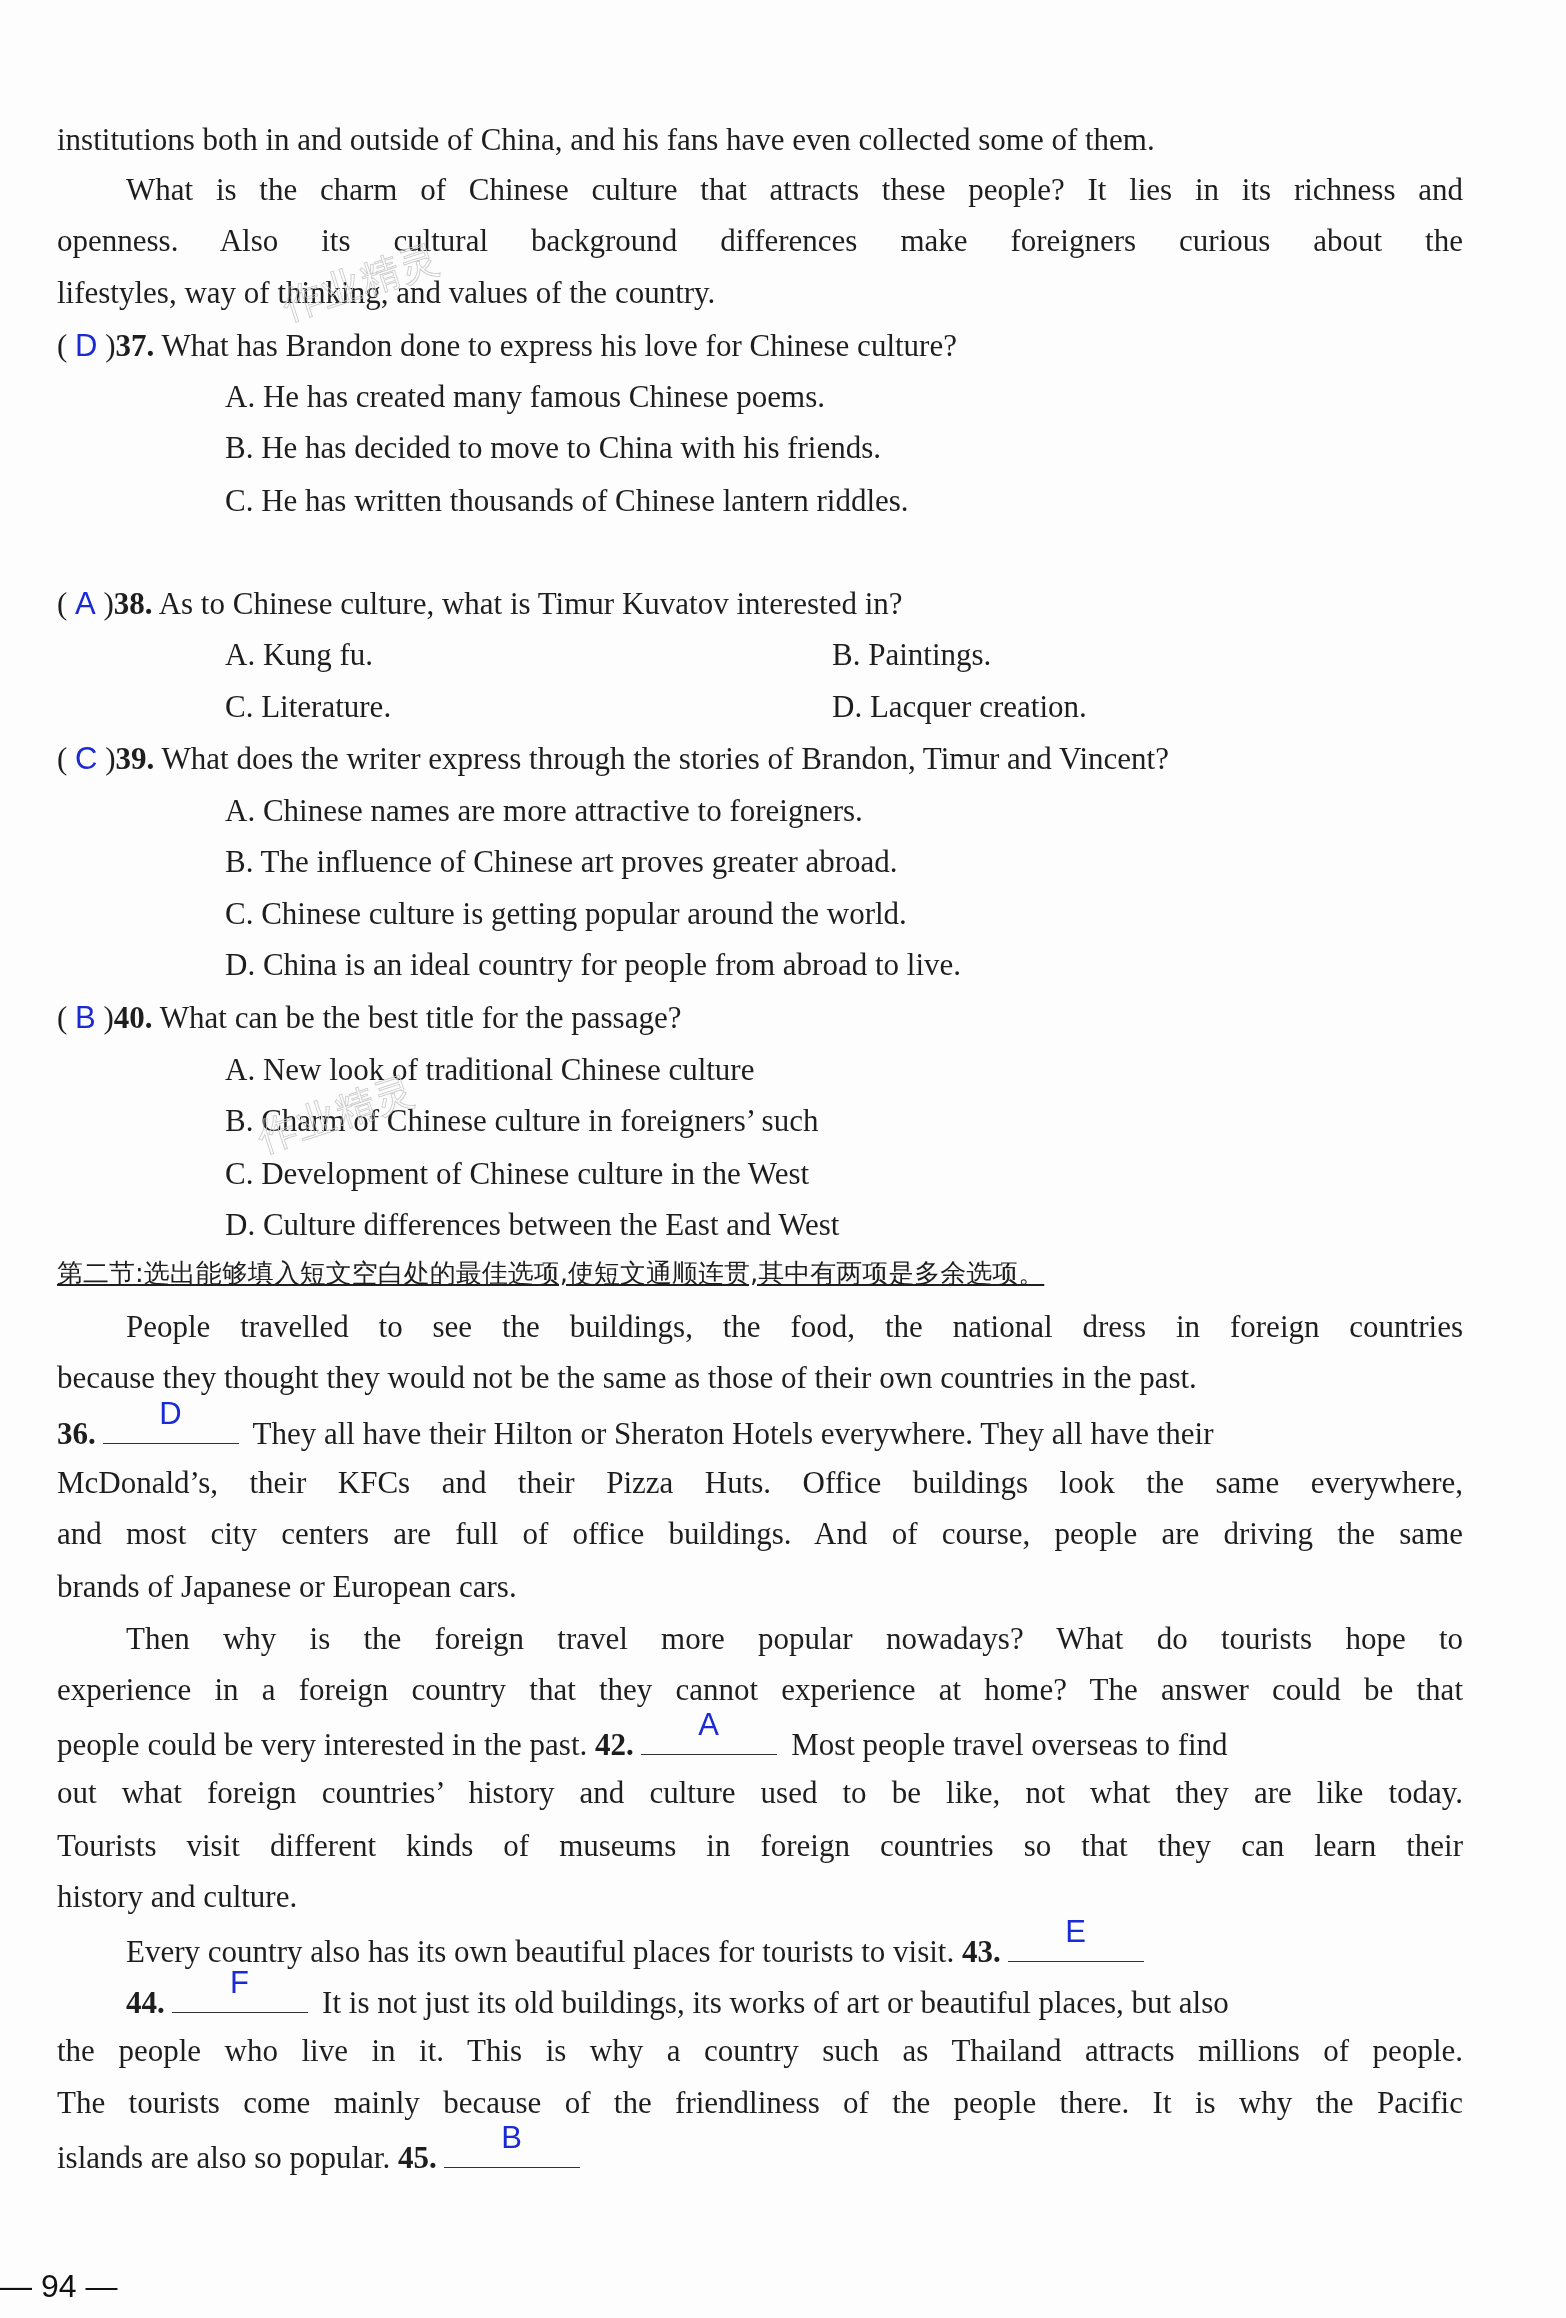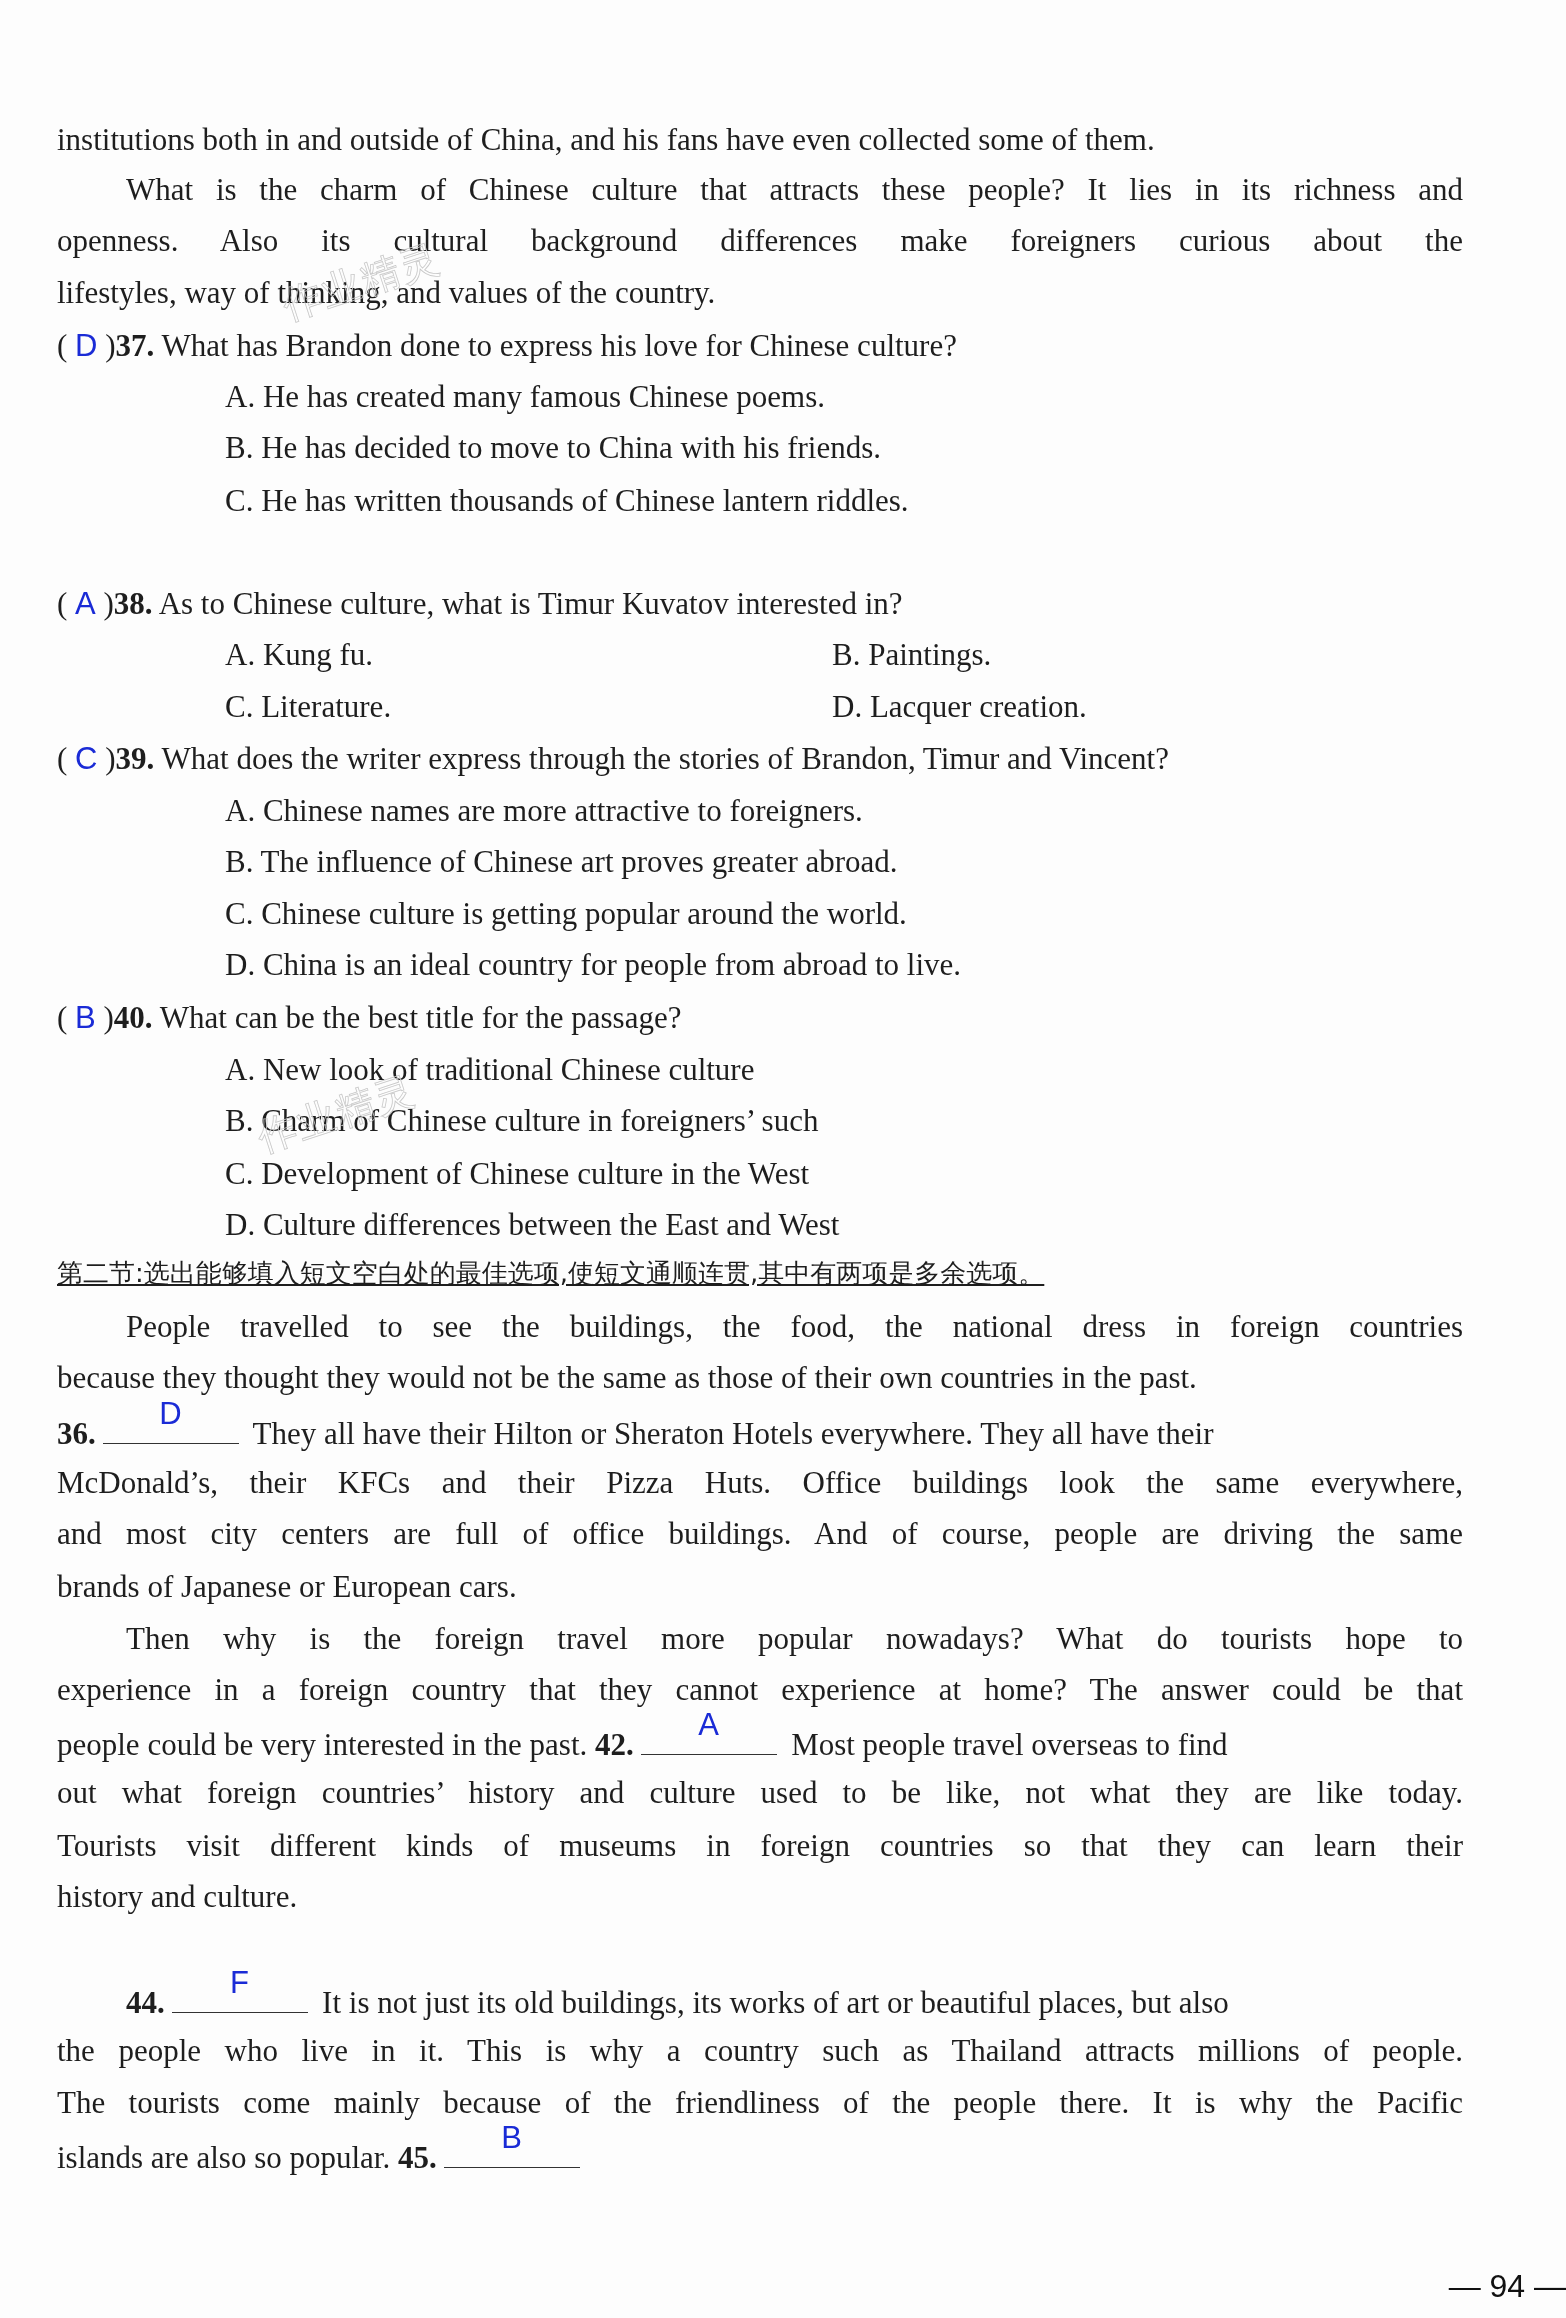--- a/index.html
+++ b/index.html
@@ -8,21 +8,21 @@
   .line { position:absolute; left:57px; width:1406px; font-family:"Liberation Serif", "DejaVu Serif", serif; font-size:31px; color:#1e1e1e; white-space:nowrap; line-height:37px; }
   .just { text-align:justify; text-align-last:justify; white-space:normal; height:37px; overflow:hidden; }
   .indent { left:126px; width:1337px; }
   .opt { left:225px; width:1189px; }
   .opt2 { left:832px; width:595px; }
   .ans { color:#1a2bd6; font-family:"Liberation Sans", sans-serif; }
   .num { font-weight:bold; }
   .blank { display:inline-block; width:136px; border-bottom:1.7px solid #333; text-align:center; position:relative; height:31px; vertical-align:baseline; margin:0 6.8px; }
   .blank .ans { position:absolute; left:0; right:0; top:-17px; font-size:31px; }
   .cn { font-family:"DejaVu Sans", sans-serif; font-size:26px;text-decoration:underline; }
-  .pageno { position:absolute; left:0; width:1566px; text-align:right; top:2268px; font-family:"Liberation Sans", sans-serif; font-size:32px; color:#111; }
+  .pageno { position:absolute; left:0; width:1566px; text-align:left; top:2268px; font-family:"Liberation Sans", sans-serif; font-size:32px; color:#111; }
   .watermark { position:absolute; font-family:"DejaVu Sans", sans-serif; font-size:39px; color:transparent; -webkit-text-stroke:0.8px #c8c8c8; transform:rotate(-18deg); letter-spacing:1.7px; }
 </style>
 </head>
 <body>
 
 <div class="page">
 
   <div class="line" style="top:121px">institutions both in and outside of China, and his fans have even collected some of them.</div>
 
   <div class="line indent just" style="top:171px">What is the charm of Chinese culture that attracts these people? It lies in its richness and</div>
@@ -93,20 +93,24 @@
   <div class="line just" style="top:1671px">experience in a foreign country that they cannot experience at home? The answer could be that</div>
   <div class="line" style="top:1723px">
     <span>people could be very interested in the past.</span>
     <span class="num">42.</span><span class="blank"><span class="ans">A</span></span>
     <span>Most people travel overseas to find</span>
   </div>
   <div class="line just" style="top:1774px">out what foreign countries’ history and culture used to be like, not what they are like today.</div>
   <div class="line just" style="top:1827px">Tourists visit different kinds of museums in foreign countries so that they can learn their</div>
   <div class="line" style="top:1878px">history and culture.</div>
 
+  <div class="line indent" style="top:1930px">
+    <span>Every country also has its own beautiful places for tourists to visit.</span>
+    <span class="num">43.</span><span class="blank"><span class="ans">E</span></span>
+  </div>
   <div class="line indent" style="top:1981px">
     <span class="num">44.</span><span class="blank"><span class="ans">F</span></span>
     <span>It is not just its old buildings, its works of art or beautiful places, but also</span>
   </div>
   <div class="line just" style="top:2032px">the people who live in it. This is why a country such as Thailand attracts millions of people.</div>
   <div class="line just" style="top:2084px">The tourists come mainly because of the friendliness of the people there. It is why the Pacific</div>
   <div class="line" style="top:2136px">
     <span>islands are also so popular.</span>
     <span class="num">45.</span><span class="blank"><span class="ans">B</span></span>
   </div>

